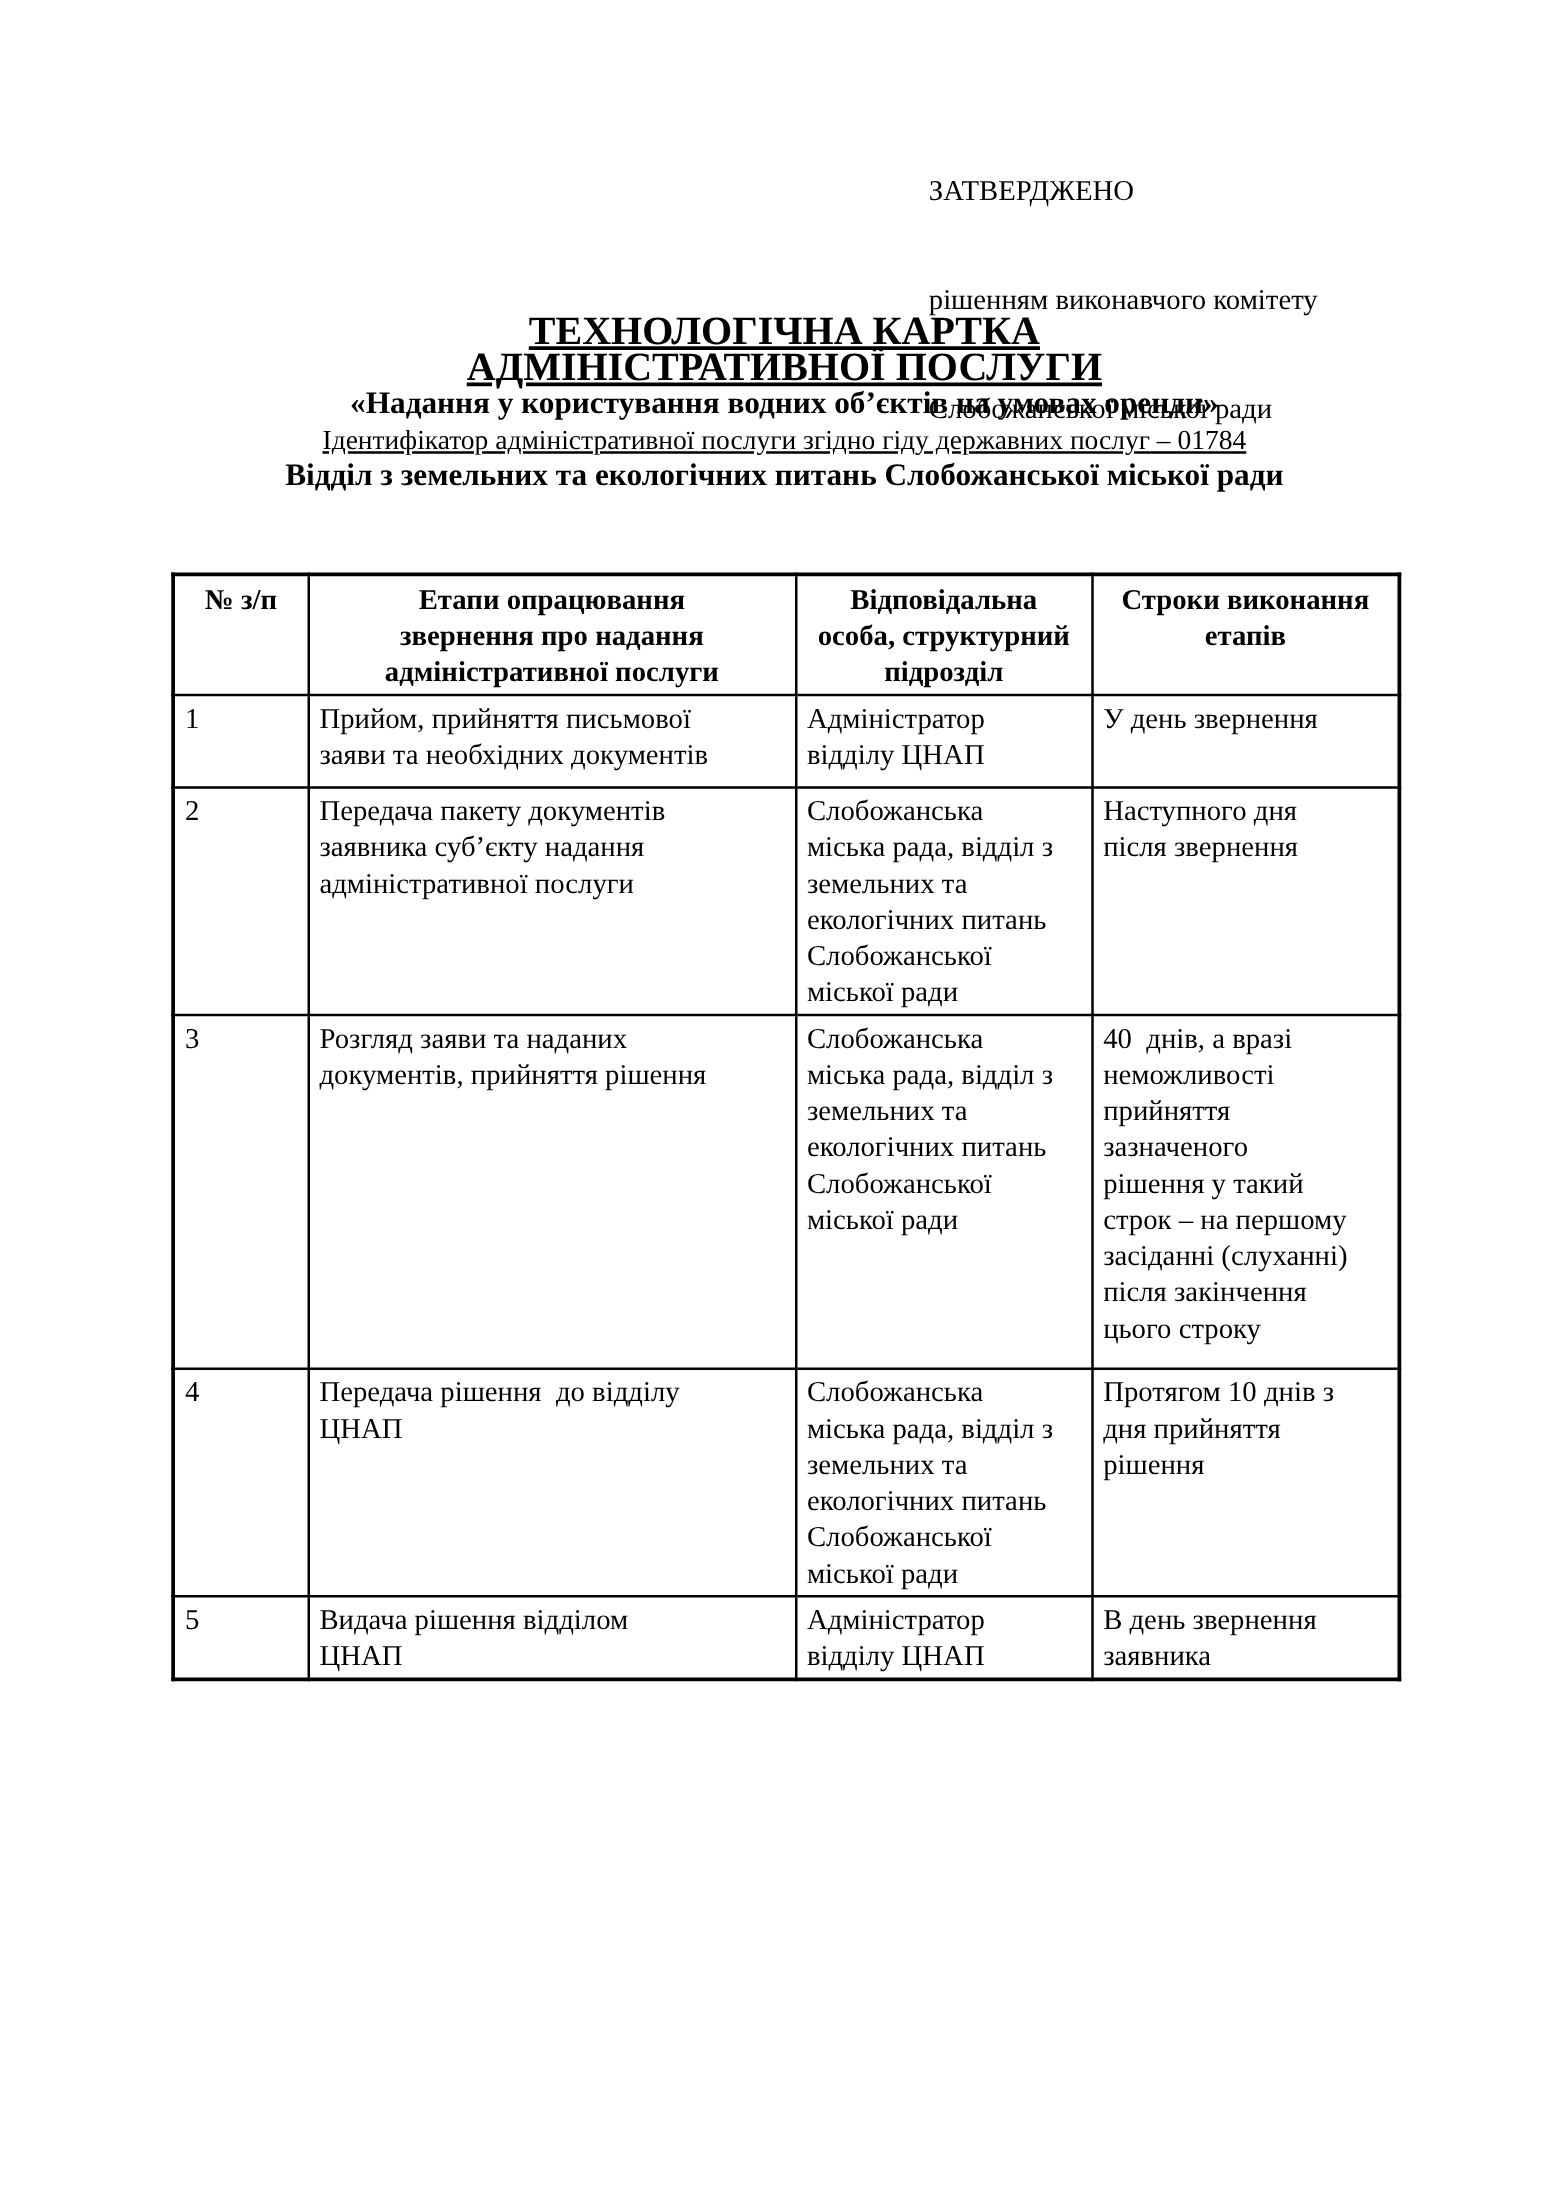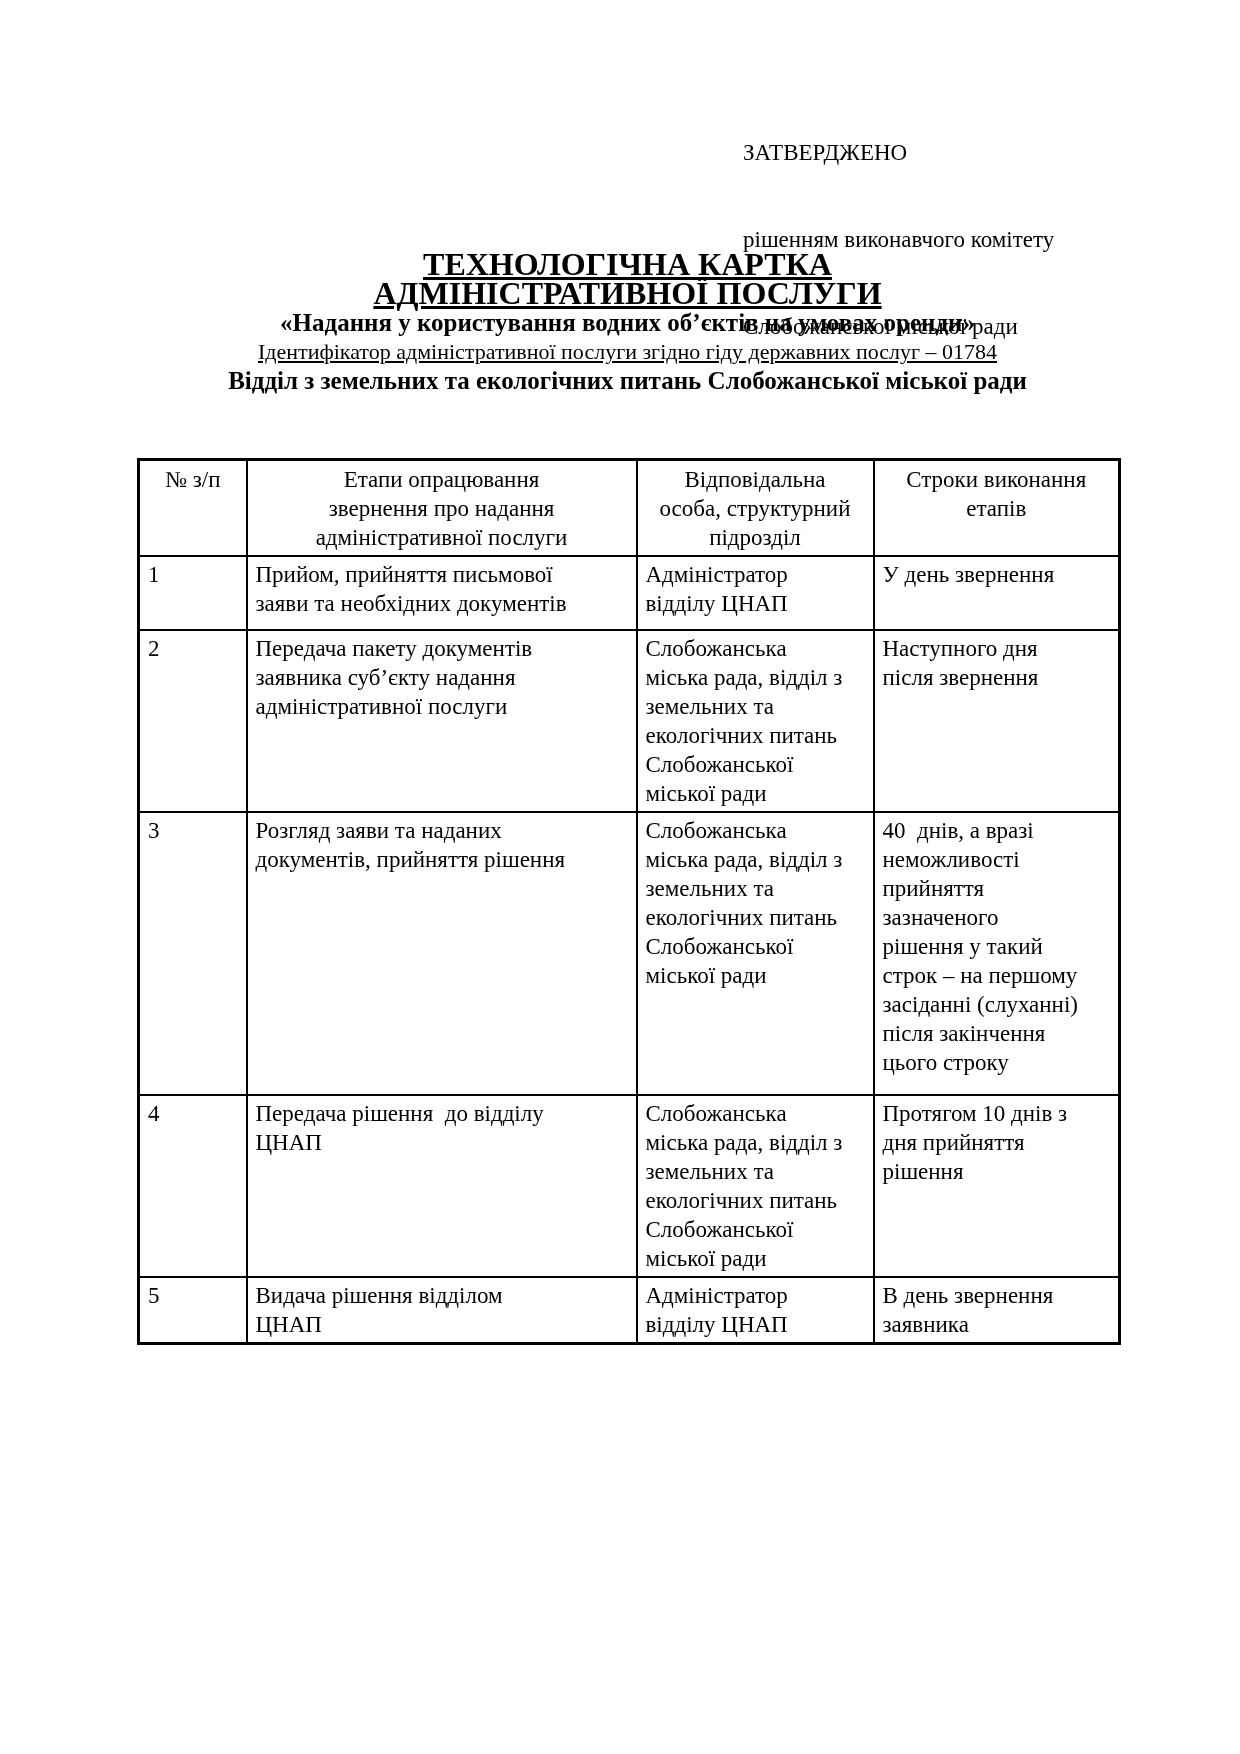--- a/index.html
+++ b/index.html
@@ -49,21 +49,21 @@
     border: 2px solid #000;
     vertical-align: top;
     padding: 3px 8px 3px 8px;
     white-space: pre-wrap;
     overflow: hidden;
     text-align: left;
     font-weight: normal;
   }
   .doc-table th {
     text-align: center;
-    font-weight: normal;
+    font-weight: bold;
     padding-top: 4px;
   }
   .col-num  { width: 108px; }
   .col-stage { width: 390px; }
   .col-resp { width: 237px; }
   .col-term { width: 246px; }
   .cell-num { padding-left: 10px; }
   tr.hdr { height: 88px; }
   tr.r1 { height: 74px; }
   tr.r2 { height: 162px; }

